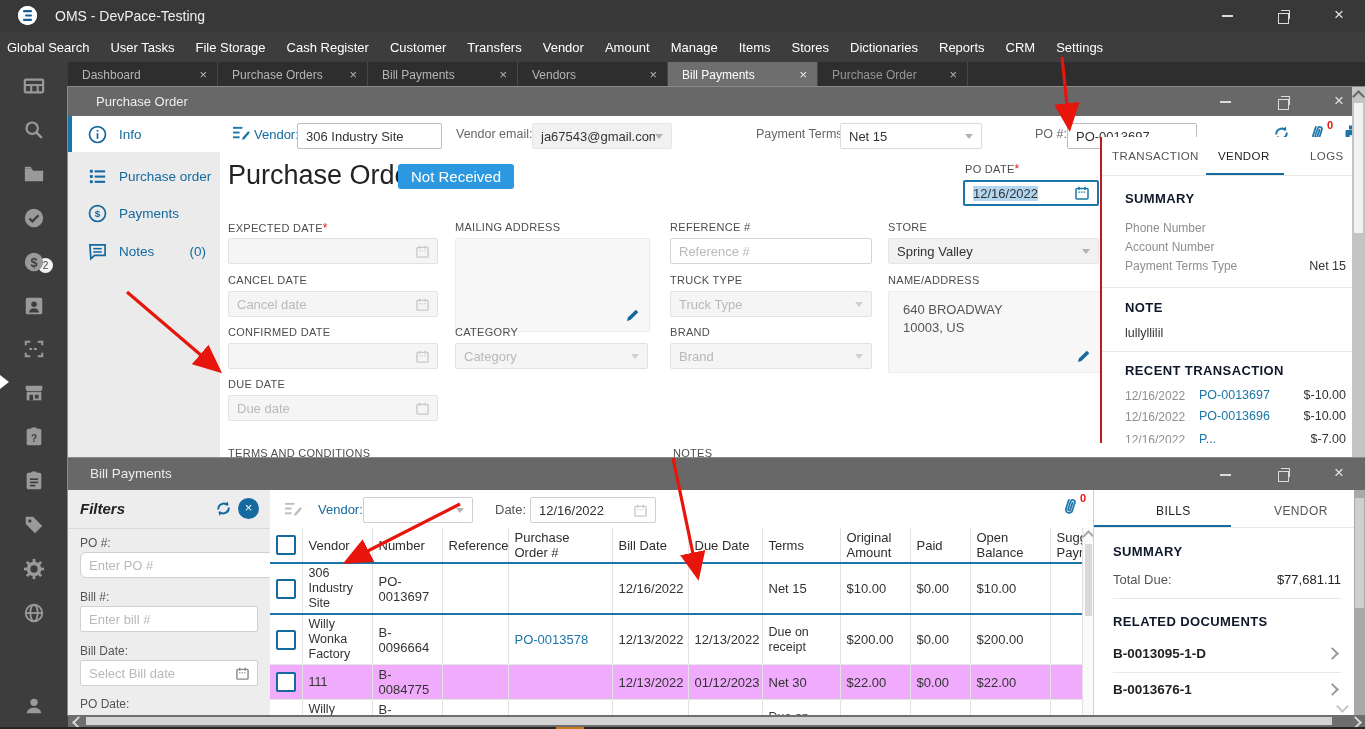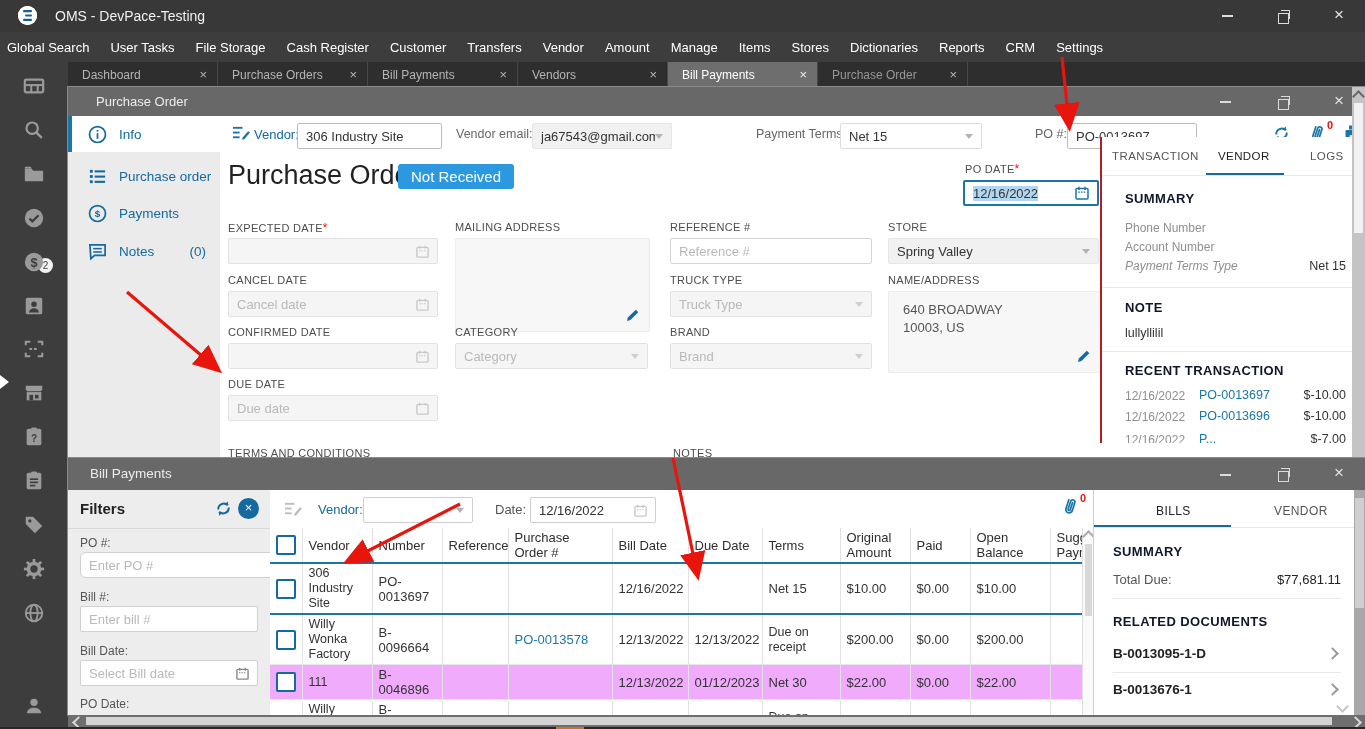--- a/index.html
+++ b/index.html
@@ -450,21 +450,21 @@
     <div class="abs" style="left:1032px;top:50px;width:252px;height:306px;background:#fff;border-left:2px solid #b91c1c;overflow:hidden;">
       <span class="ptab" style="left:10px;top:13px;">TRANSACTION</span>
       <span class="ptab on" style="left:116px;top:13px;">VENDOR</span>
       <span class="ptab" style="left:208px;top:13px;">LOGS</span>
       <div class="underline" style="left:104px;top:36px;width:78px;"></div>
       <div class="divider" style="left:0;top:38px;width:252px;"></div>
 
       <span class="sechead" style="left:23px;top:54px;">SUMMARY</span>
       <span class="muted" style="left:23px;top:84px;">Phone Number</span>
       <span class="muted" style="left:23px;top:103px;">Account Number</span>
-      <span class="muted" style="left:23px;top:122px;font-style:italic;">Payment Terms Type</span>
+      <span class="muted" style="left:23px;top:122px;">Payment Terms Type</span>
       <span class="val" style="right:8px;top:122px;">Net 15</span>
       <div class="divider" style="left:0;top:150px;width:252px;"></div>
 
       <span class="sechead" style="left:23px;top:163px;">NOTE</span>
       <span class="val" style="left:23px;top:189px;">lullyllilil</span>
       <div class="divider" style="left:0;top:214px;width:252px;"></div>
 
       <span class="sechead" style="left:23px;top:226px;">RECENT TRANSACTION</span>
       <span class="muted" style="left:23px;top:252px;font-size:12px;">12/16/2022</span>
       <span class="val link" style="left:97px;top:251px;font-size:12.5px;">PO-0013697</span>
@@ -485,21 +485,21 @@
 
   <div class="mdi" style="left:68px;top:458px;width:1297px;height:257px;">
     <div class="mdi-title" style="height:32px;">
       <span style="position:absolute;left:22px;top:8px;font-size:13.5px;">Bill Payments</span>
       <div class="wc-min" style="left:1152px;top:16px;"></div>
       <div class="wc-rest" style="left:1210px;top:13px;"></div>
       <div class="wc-close" style="left:1266px;top:9px;">×</div>
     </div>
 
     <div class="abs" style="left:0;top:32px;width:202px;height:225px;background:#ededed;border-right:1px solid #d5d5d5;">
-      <span class="abs" style="left:12px;top:10px;font-size:15px;font-weight:bold;color:#222;">Filters</span>
+      <span class="abs" style="left:12px;top:10px;font-size:15px;font-weight:bold;color:#222;font-style:italic;">Filters</span>
       <span class="abs" style="left:146px;top:9px;"><svg viewBox="0 0 20 20" width="19" height="19" fill="none" stroke="#14699e" stroke-width="2">
             <path d="M4.5 11a5.8 5.8 0 0 1 10-4.4"></path>
             <path d="M15.5 9a5.8 5.8 0 0 1-10 4.4"></path>
             <path d="M14.5 2.5l.6 4.2-4.1-.9" fill="#14699e" stroke="none"></path>
             <path d="M5.5 17.5l-.6-4.2 4.1.9" fill="#14699e" stroke="none"></path>
           </svg></span>
       <span class="abs" style="left:170px;top:8px;width:21px;height:21px;border-radius:50%;background:#14699e;color:#fff;text-align:center;line-height:20px;font-size:13px;">×</span>
       <div class="divider" style="left:0;top:38px;width:202px;background:#d9d9d9;"></div>
 
       <span class="abs" style="left:12px;top:46px;font-size:12px;color:#555;">PO #:</span>
@@ -624,21 +624,21 @@
           <td>$200.00</td>
           <td>$0.00</td>
           <td>$200.00</td>
           <td style="border-right:none;"></td>
         </tr>
         <tr class="shade" style="height:28px;">
           <td>
               <div class="cb"></div>
             </td>
           <td class="wrapcell">111</td>
-          <td>B-0046896</td>
+          <td>B-0084775</td>
           <td></td>
           <td></td>
           <td>12/13/2022</td>
           <td>01/12/2023</td>
           <td>Net 30</td>
           <td>$22.00</td>
           <td>$0.00</td>
           <td>$22.00</td>
           <td style="border-right:none;"></td>
         </tr>

